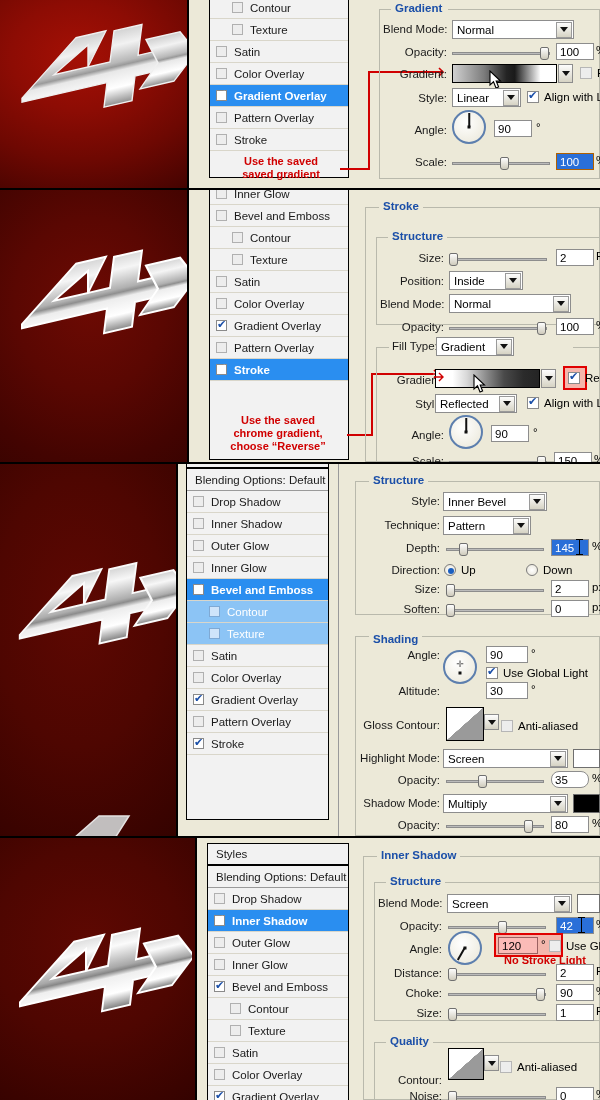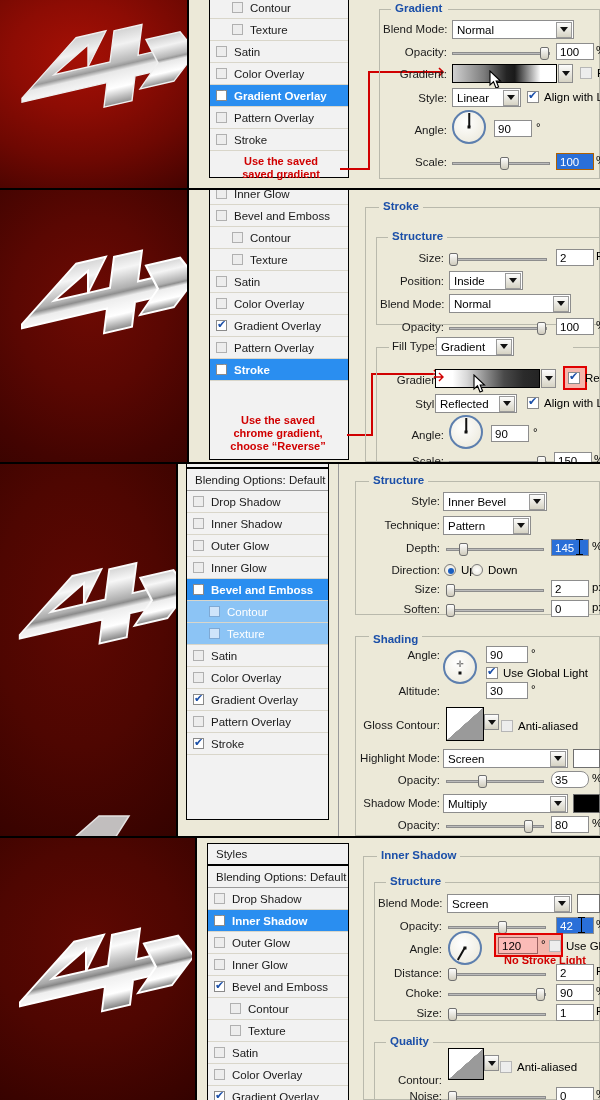--- a/index.html
+++ b/index.html
@@ -589,21 +589,21 @@
         <div class="h1"></div>
         <div class="h2"></div>
       </div>
     <div class="unit" style="left:592px;top:76px;">%</div>
 
     <div class="lbl" style="left:360px;top:100px;width:80px;">Direction:</div>
     <div class="radio" style="left:444px;top:100px;">
         <span class="r on"></span>
         <span>Up</span>
       </div>
-    <div class="radio" style="left:459px;top:100px;padding-left:12px;">
+    <div class="radio" style="left:514px;top:100px;padding-left:12px;">
         <span class="r"></span>
         <span>Down</span>
       </div>
 
     <div class="lbl" style="left:370px;top:119px;width:70px;">Size:</div>
     <div class="slider" style="left:446px;top:121px;width:98px;">
         <div class="track"></div>
         <div class="knob" style="left:0px;"></div>
       </div>
     <div class="num" style="left:551px;top:116px;width:38px;">2</div>

